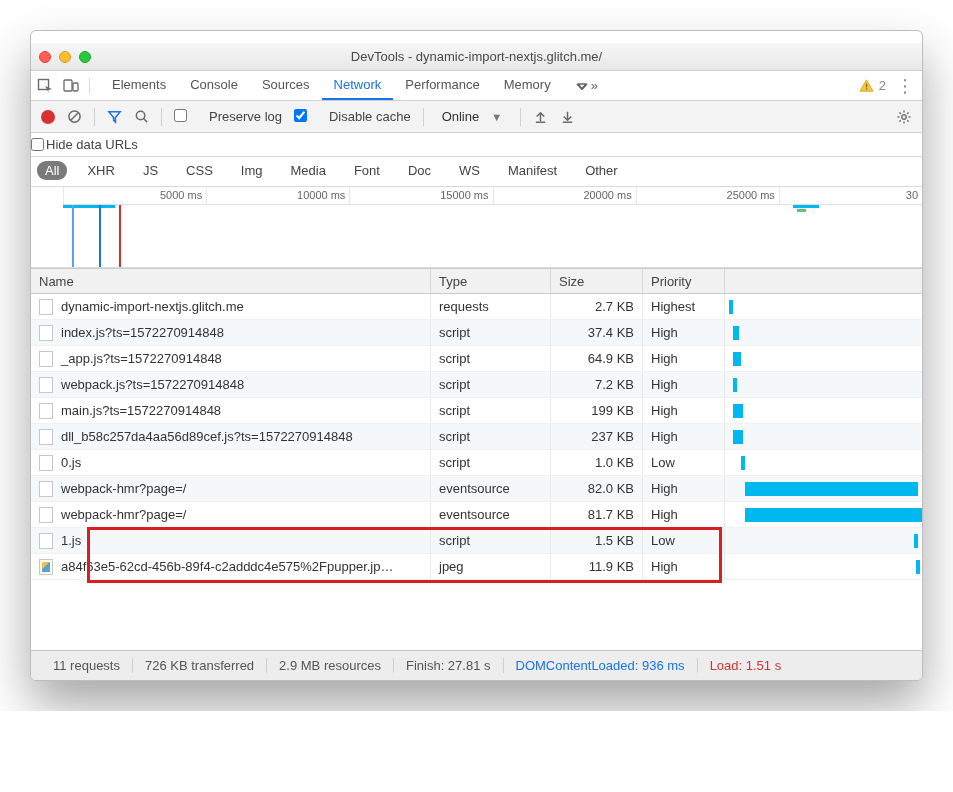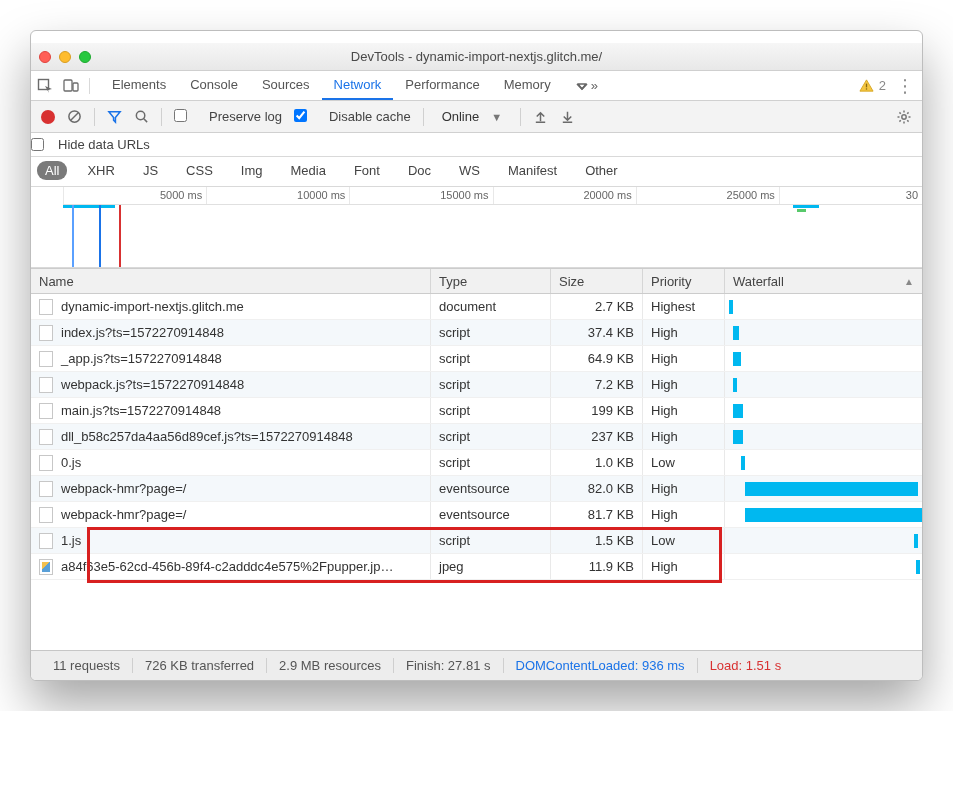--- a/index.html
+++ b/index.html
@@ -85,21 +85,21 @@
 
   
   .filterrow {
     display:flex; align-items:center; gap:16px;
     padding: 4px 0 4px 0; border-bottom:1px solid #d9d9d9; background:#fff;
   }
   .filter-input {
     width: 190px; height:22px; padding:2px 6px; color:#999;
     border:1px solid #d6d6d6; border-radius:2px; margin-left:2px;
   }
-  .hide-urls { display:flex; align-items:center; gap:14px; color:#444; }
+  .hide-urls { display:flex; align-items:center; gap:2px; color:#444; }
 
   
   .typefilters {
     display:flex; align-items:flex-end; gap:12px;
     padding: 4px 6px 6px 6px; border-bottom:1px solid #d9d9d9; background:#fff;
     color:#444;
   }
   .pill { padding:2px 8px; border-radius:9px; }
   .pill.active { background:#7a7a7a; color:#fff; }
 
@@ -323,34 +323,30 @@
       </div>
     <div class="th col-type">
         <span>Type</span>
       </div>
     <div class="th col-size">
         <span>Size</span>
       </div>
     <div class="th col-priority">
         <span>Priority</span>
       </div>
-    <div class="th col-waterfall">
-      <span>Waterfall</span>
-        <span class="sort-asc">▲</span>
-    </div>
   </div>
 
   <div class="rows-wrap">
     <div class="rows" id="rows">
         <div class="row">
           <div class="td col-name">
             <span class="ficon"></span>
             <span>dynamic-import-nextjs.glitch.me</span>
           </div>
-          <div class="td col-type">document</div>
+          <div class="td col-type">requests</div>
           <div class="td col-size">2.7 KB</div>
           <div class="td col-priority">Highest</div>
           <div class="td col-waterfall">
             <div class="wf-bar" style="left: 2%; width: 2%;"></div>
           </div>
         </div>
         <div class="row">
           <div class="td col-name">
             <span class="ficon"></span>
             <span>index.js?ts=1572270914848</span>

